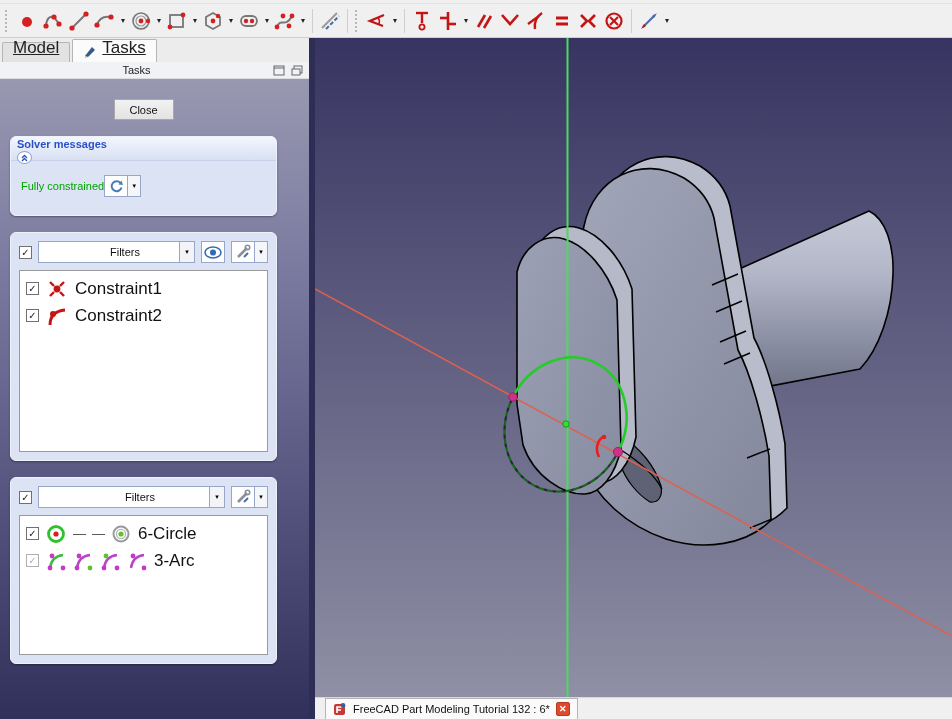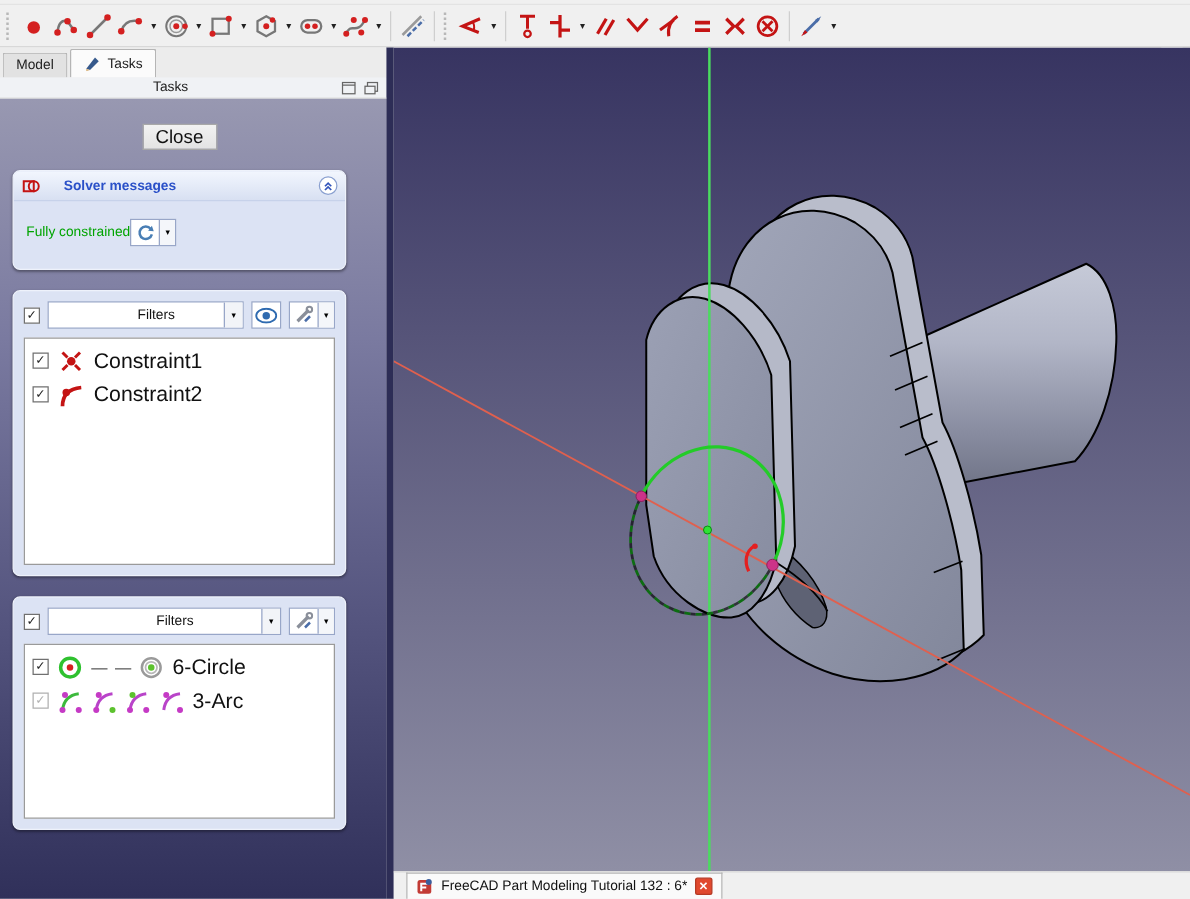--- a/index.html
+++ b/index.html
@@ -15,42 +15,42 @@
   .grip { width:6px; height:22px; border-left:2px dotted #b8b8b8; margin:0 3px; }
   .tbtn { width:26px; height:28px; display:flex; align-items:center; justify-content:center; border-radius:3px; }
   .tarrow { width:10px; height:28px; display:flex; align-items:center; justify-content:center;
             font-size:8px; color:#222; }
   .tsep { width:1px; height:24px; background:#cfcfcf; margin:0 4px; }
 
   
   #leftcol { position:absolute; left:0; top:38px; width:315px; height:681px;
              border-right:6px solid #2d2d56; background:#ececec; }
   #tabbar { height:24px; background:#ececec; display:flex; align-items:flex-end; padding-left:2px; }
-  .tab { font-size:11px; padding:3px 10px 4px 10px; border:1px solid #b5b5b5; border-bottom:none;
+  .tab { font-size:17px; padding:3px 10px 4px 10px; border:1px solid #b5b5b5; border-bottom:none;
          background:#e2e2e2; color:#222; margin-right:2px; border-radius:2px 2px 0 0; height:20px;
-         display:flex; align-items:center; gap:5px; }
+         display:flex; align-items:flex-end; gap:5px;text-decoration:underline; }
   .tab.active { background:#fbfbfb; height:23px; }
   #panelheader { height:17px; background:#f0f2f5; border-bottom:1px solid #dcdcdc;
                  display:flex; align-items:center; font-size:11px; color:#222; position:relative; }
   #panelheader .title { flex:1; text-align:center; }
   .winbtn { width:12px; height:11px; margin-right:6px; position:relative; }
   .winbtn svg { display:block; }
 
   #panelbody { position:relative; height:640px;
                background:linear-gradient(to bottom,#9898b1 0%,#7a7aa0 30%,#55557f 65%,#30305a 100%);
                padding:14px 32px 0 10px; overflow:hidden; }
 
   #closebtn { display:block; margin:6px auto 16px auto; width:60px; height:21px;
               background:linear-gradient(#f2f2f2,#e3e3e3); border:1px solid #a8a8a8;
-              font-size:15px; font-family:"Liberation Sans",sans-serif; color:#111; }
+              font-size:11px; font-family:"Liberation Sans",sans-serif; color:#111; }
 
   .section { background:#dce3f4; border:1px solid #eef2fb; border-radius:6px;
              margin-bottom:16px; box-shadow:0 1px 2px rgba(0,0,0,.35); overflow:hidden; }
-  .sec-head { height:24px; display:flex; align-items:center; gap:18px; padding:0 6px;
-              background:linear-gradient(#f2f6fe,#d8e0f2); border-bottom:1px solid #c7d2ea; }
+  .sec-head { height:24px; display:flex; align-items:flex-start; gap:1px; padding:0 6px;
+              background:linear-gradient(#f2f6fe,#d8e0f2); border-bottom:1px solid #c7d2ea;flex-direction:column; }
   .sec-title { flex:1; font-size:11px; font-weight:bold; color:#2a50c8; }
   .collapse { width:15px; height:15px; border-radius:50%; background:#fff; border:1px solid #8aa0d0;
               display:flex; align-items:center; justify-content:center; }
   .sec-body { padding:8px; }
 
   .solver-row { display:flex; align-items:center; justify-content:flex-start; padding:6px 2px 10px 2px; }
   .status { font-size:11px; }
 
   .splitbtn { display:flex; height:22px; border:1px solid #98a6c8; background:#fff; }
   .splitbtn .main { width:22px; display:flex; align-items:center; justify-content:center; }

